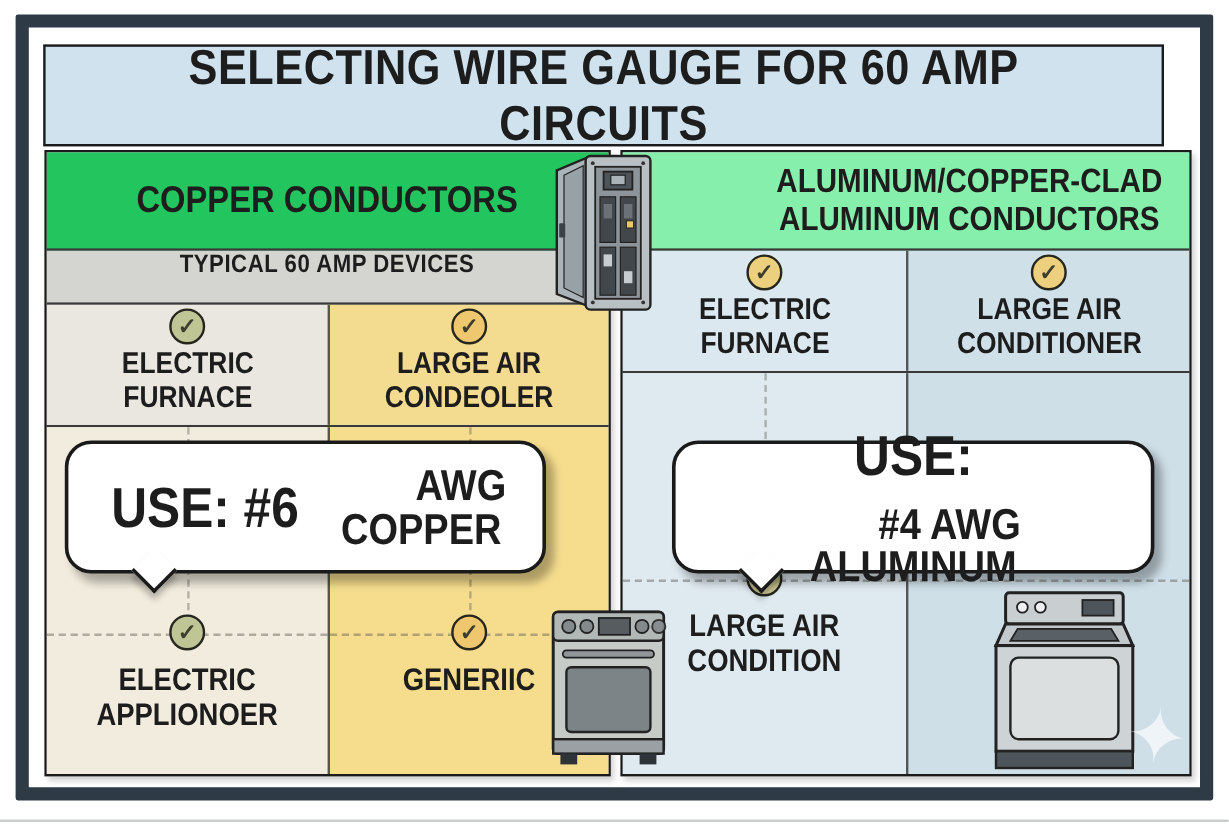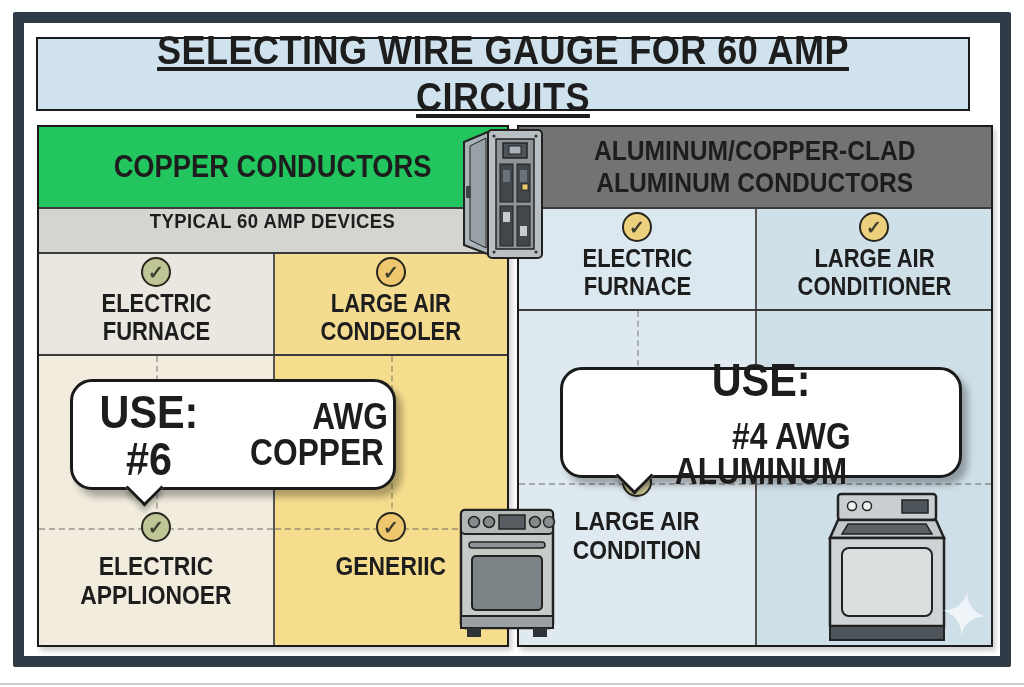--- a/index.html
+++ b/index.html
@@ -9,23 +9,23 @@
   }
   .frame{
     position:absolute;left:13px;top:12px;width:998px;height:655px;
     border:11px solid var(--frame,#2e3b47);border-radius:2px;background:transparent;box-sizing:border-box;
   }
   .bottom-edge-line{position:absolute;left:0;top:683px;width:1024px;height:2px;background:#c9cccd;}
   .cond{display:inline-block;transform:scaleX(0.88);transform-origin:center;
         font-weight:bold;white-space:pre-line;text-align:center;color:var(--text,#1d1d1d);}
   
   .title-box{
-    position:absolute;left:36px;top:37px;width:934px;height:74px;box-sizing:border-box;
+    position:absolute;left:36px;top:37px;width:934px;height:85px;box-sizing:border-box;
     background:var(--title_bg,#cfe2ee);border:2px solid #1b1b1b;
-    display:flex;align-items:center;justify-content:center;text-decoration:underline;
+    display:flex;align-items:center;justify-content:center;
   }
   .title-box .cond{font-size:41px;letter-spacing:0.5px;}
   
   .panel{
     position:absolute;top:125px;height:522px;box-sizing:border-box;
     border:2px solid #1b1b1b;background:#fff;box-shadow:3px 4px 5px rgba(0,0,0,0.18);
     display:flex;flex-direction:column;
   }
   .panel.left{left:37px;width:472px;}
   .panel.right{left:517px;width:476px;}
@@ -61,21 +61,21 @@
   
   .hdash{position:absolute;left:0;right:0;top:172px;border-top:2px dashed rgba(90,90,85,0.45);z-index:1;}
   .vdash{position:absolute;left:50%;top:0;height:172px;border-left:2px dashed rgba(90,90,85,0.4);z-index:1;}
   
   .bubble{
     position:absolute;top:367px;height:111px;background:var(--bubble_bg,#fff);
     border:3px solid var(--bubble_border,#1a1a1a);border-radius:22px;box-sizing:border-box;
     display:flex;align-items:center;justify-content:center;gap:16px;
     box-shadow:6px 7px 7px rgba(0,0,0,0.3);z-index:10;
   }
-  .bubble.b-left{left:70px;width:326px;margin-top:12px;}
+  .bubble.b-left{left:54px;width:401px;}
   .bubble.b-right{left:560px;width:402px;flex-direction:column;}
   .bubble .b-prefix{font-size:47px;line-height:1;}
   .bubble .b-stack{display:flex;flex-direction:column;align-items:flex-end;}
   .bubble .b-stack .cond{font-size:36px;line-height:0.98;}
   .tail{
     position:absolute;left:58px;bottom:-14px;width:24px;height:24px;background:var(--bubble_bg,#fff);
     border-right:3px solid var(--bubble_border,#1a1a1a);border-bottom:3px solid var(--bubble_border,#1a1a1a);
     transform:rotate(45deg);box-shadow:4px 4px 5px rgba(0,0,0,0.25);
   }
   
@@ -144,21 +144,21 @@
             <span class="mark">✓</span>
           </span>
         <span class="dev-label">
             <span class="cond">GENERIIC</span>
           </span>
       </div>
     </div>
   </section>
 
   <section class="panel right">
-    <div class="p-header" style="background: #737373;">
+    <div class="p-header" style="background: #86efac; justify-content: flex-end;">
       <span class="cond">ALUMINUM/COPPER-CLAD
 ALUMINUM CONDUCTORS</span>
     </div>
     <div class="row top-row">
       <div class="cell" style="background: rgb(220, 232, 239);">
         <span class="check" style="background: rgb(237, 208, 125);">
             <span class="mark">✓</span>
           </span>
         <span class="dev-label">
             <span class="cond">ELECTRIC

